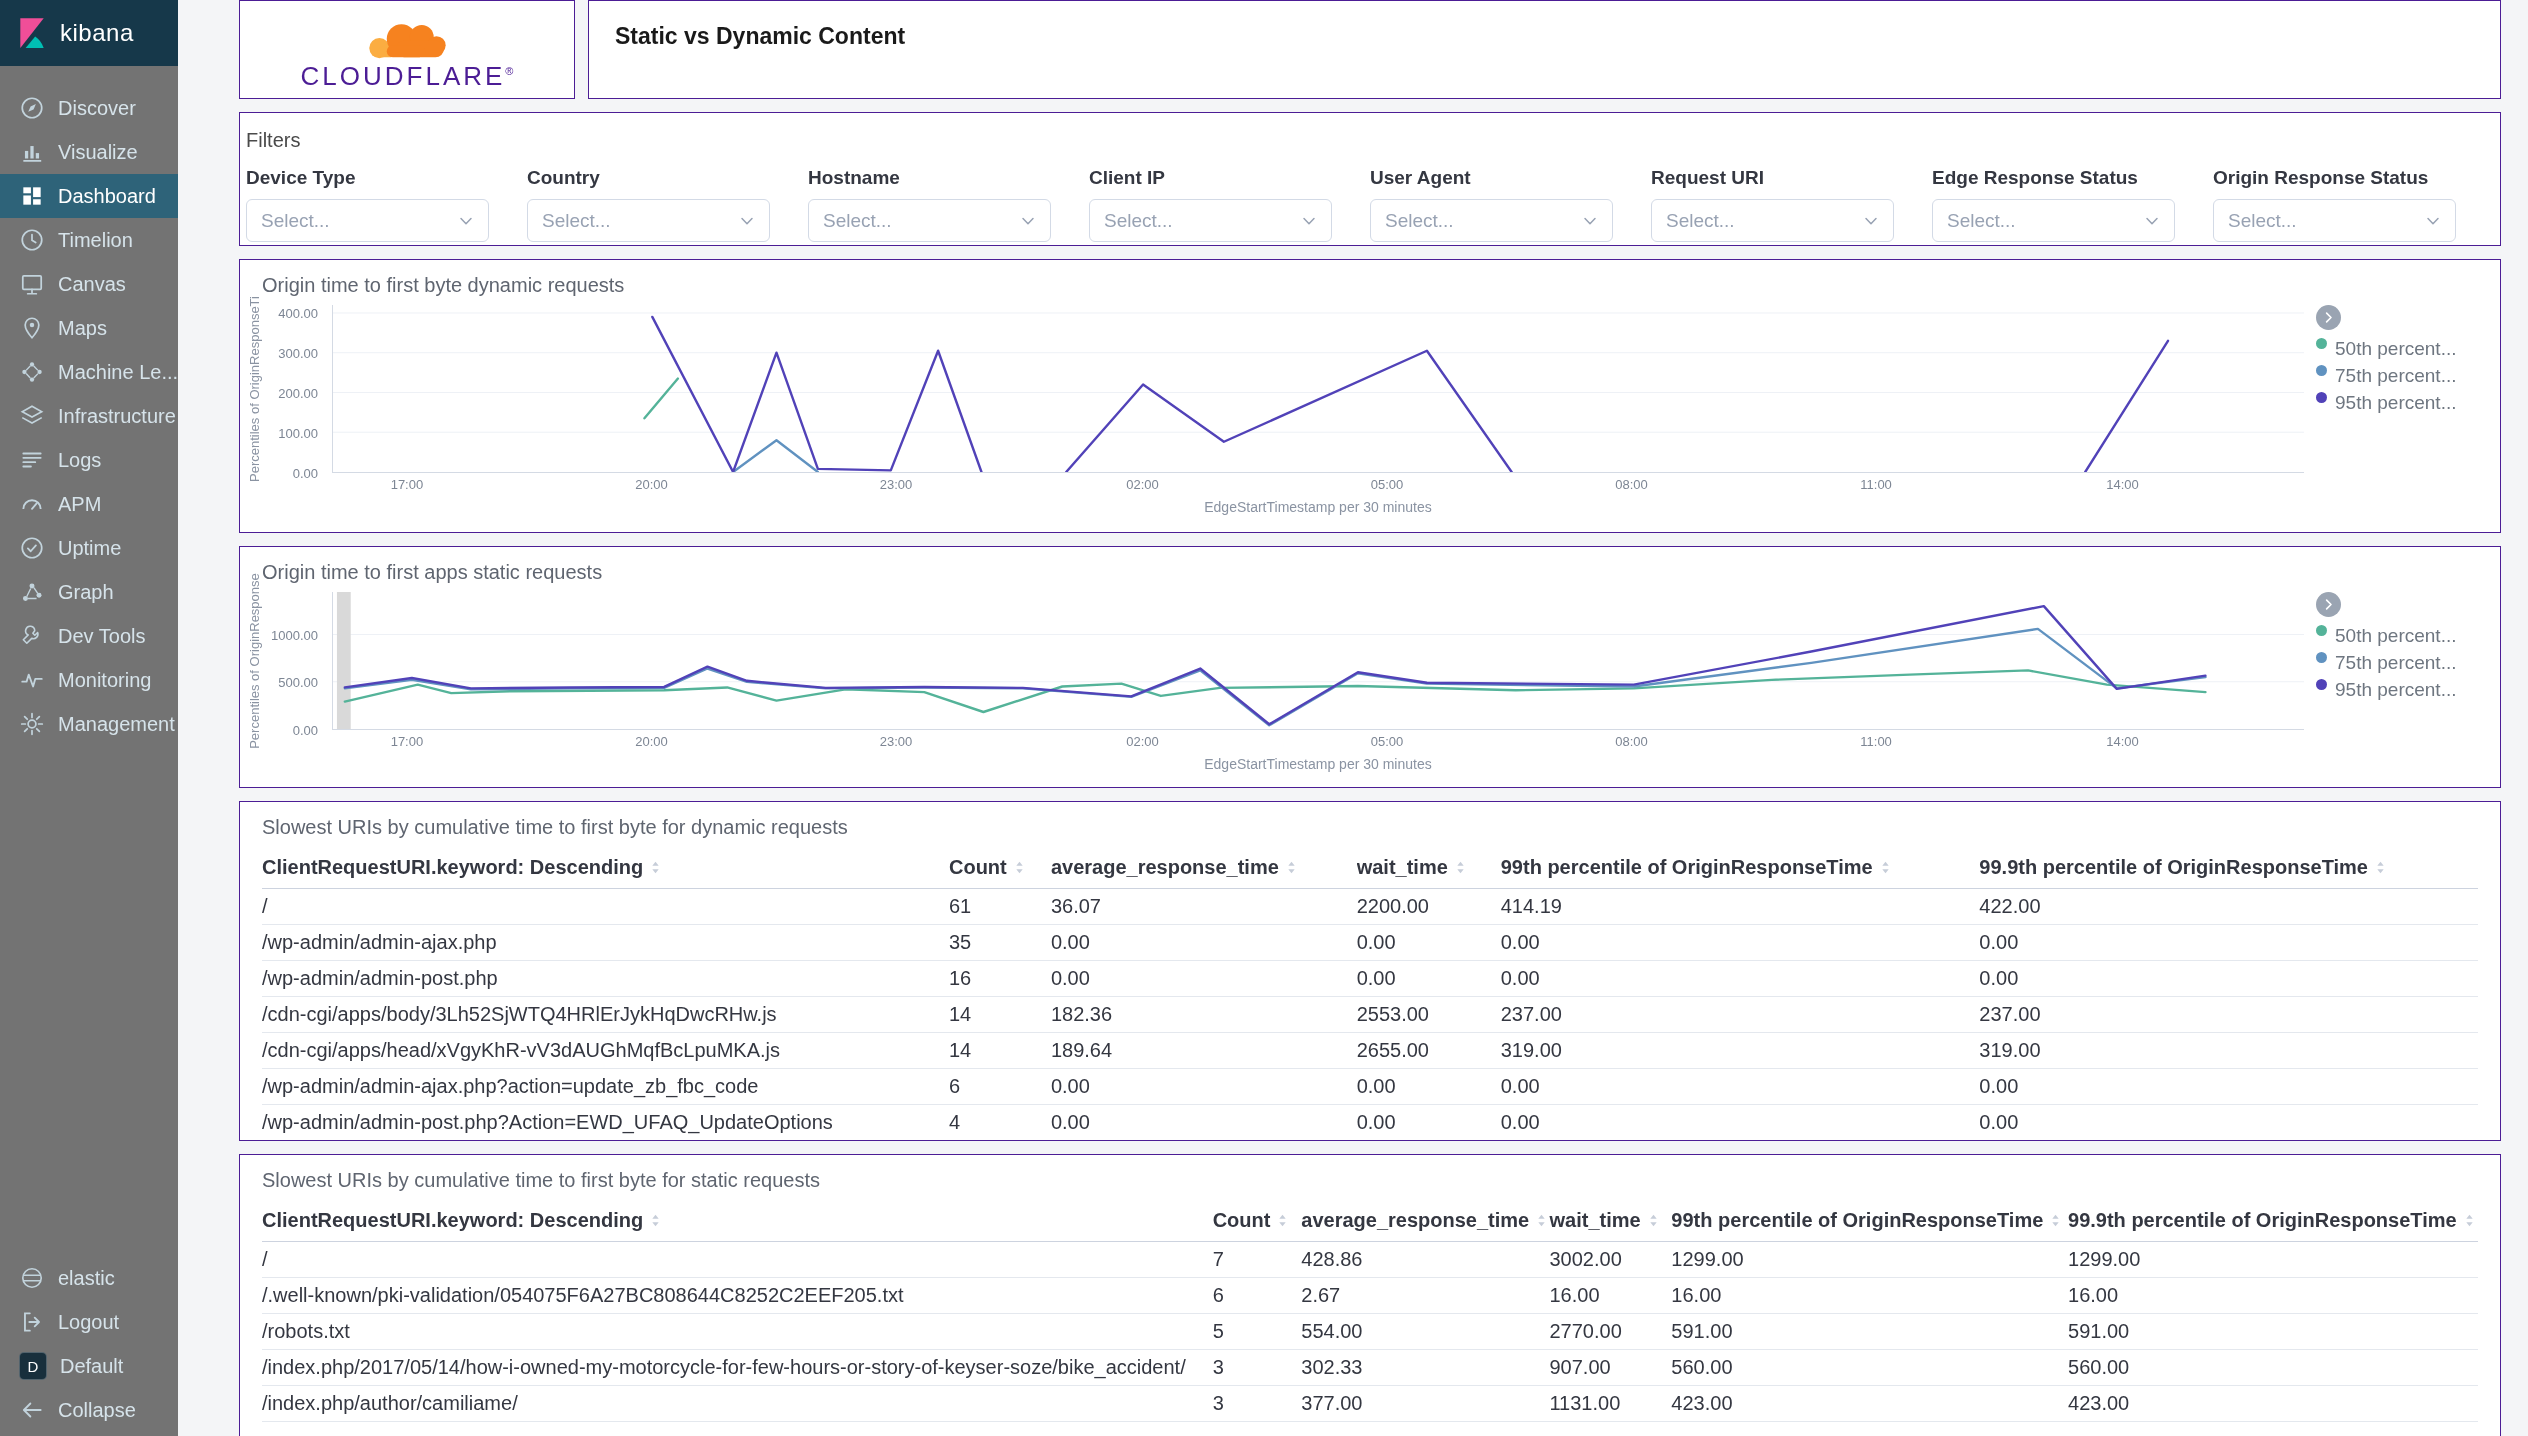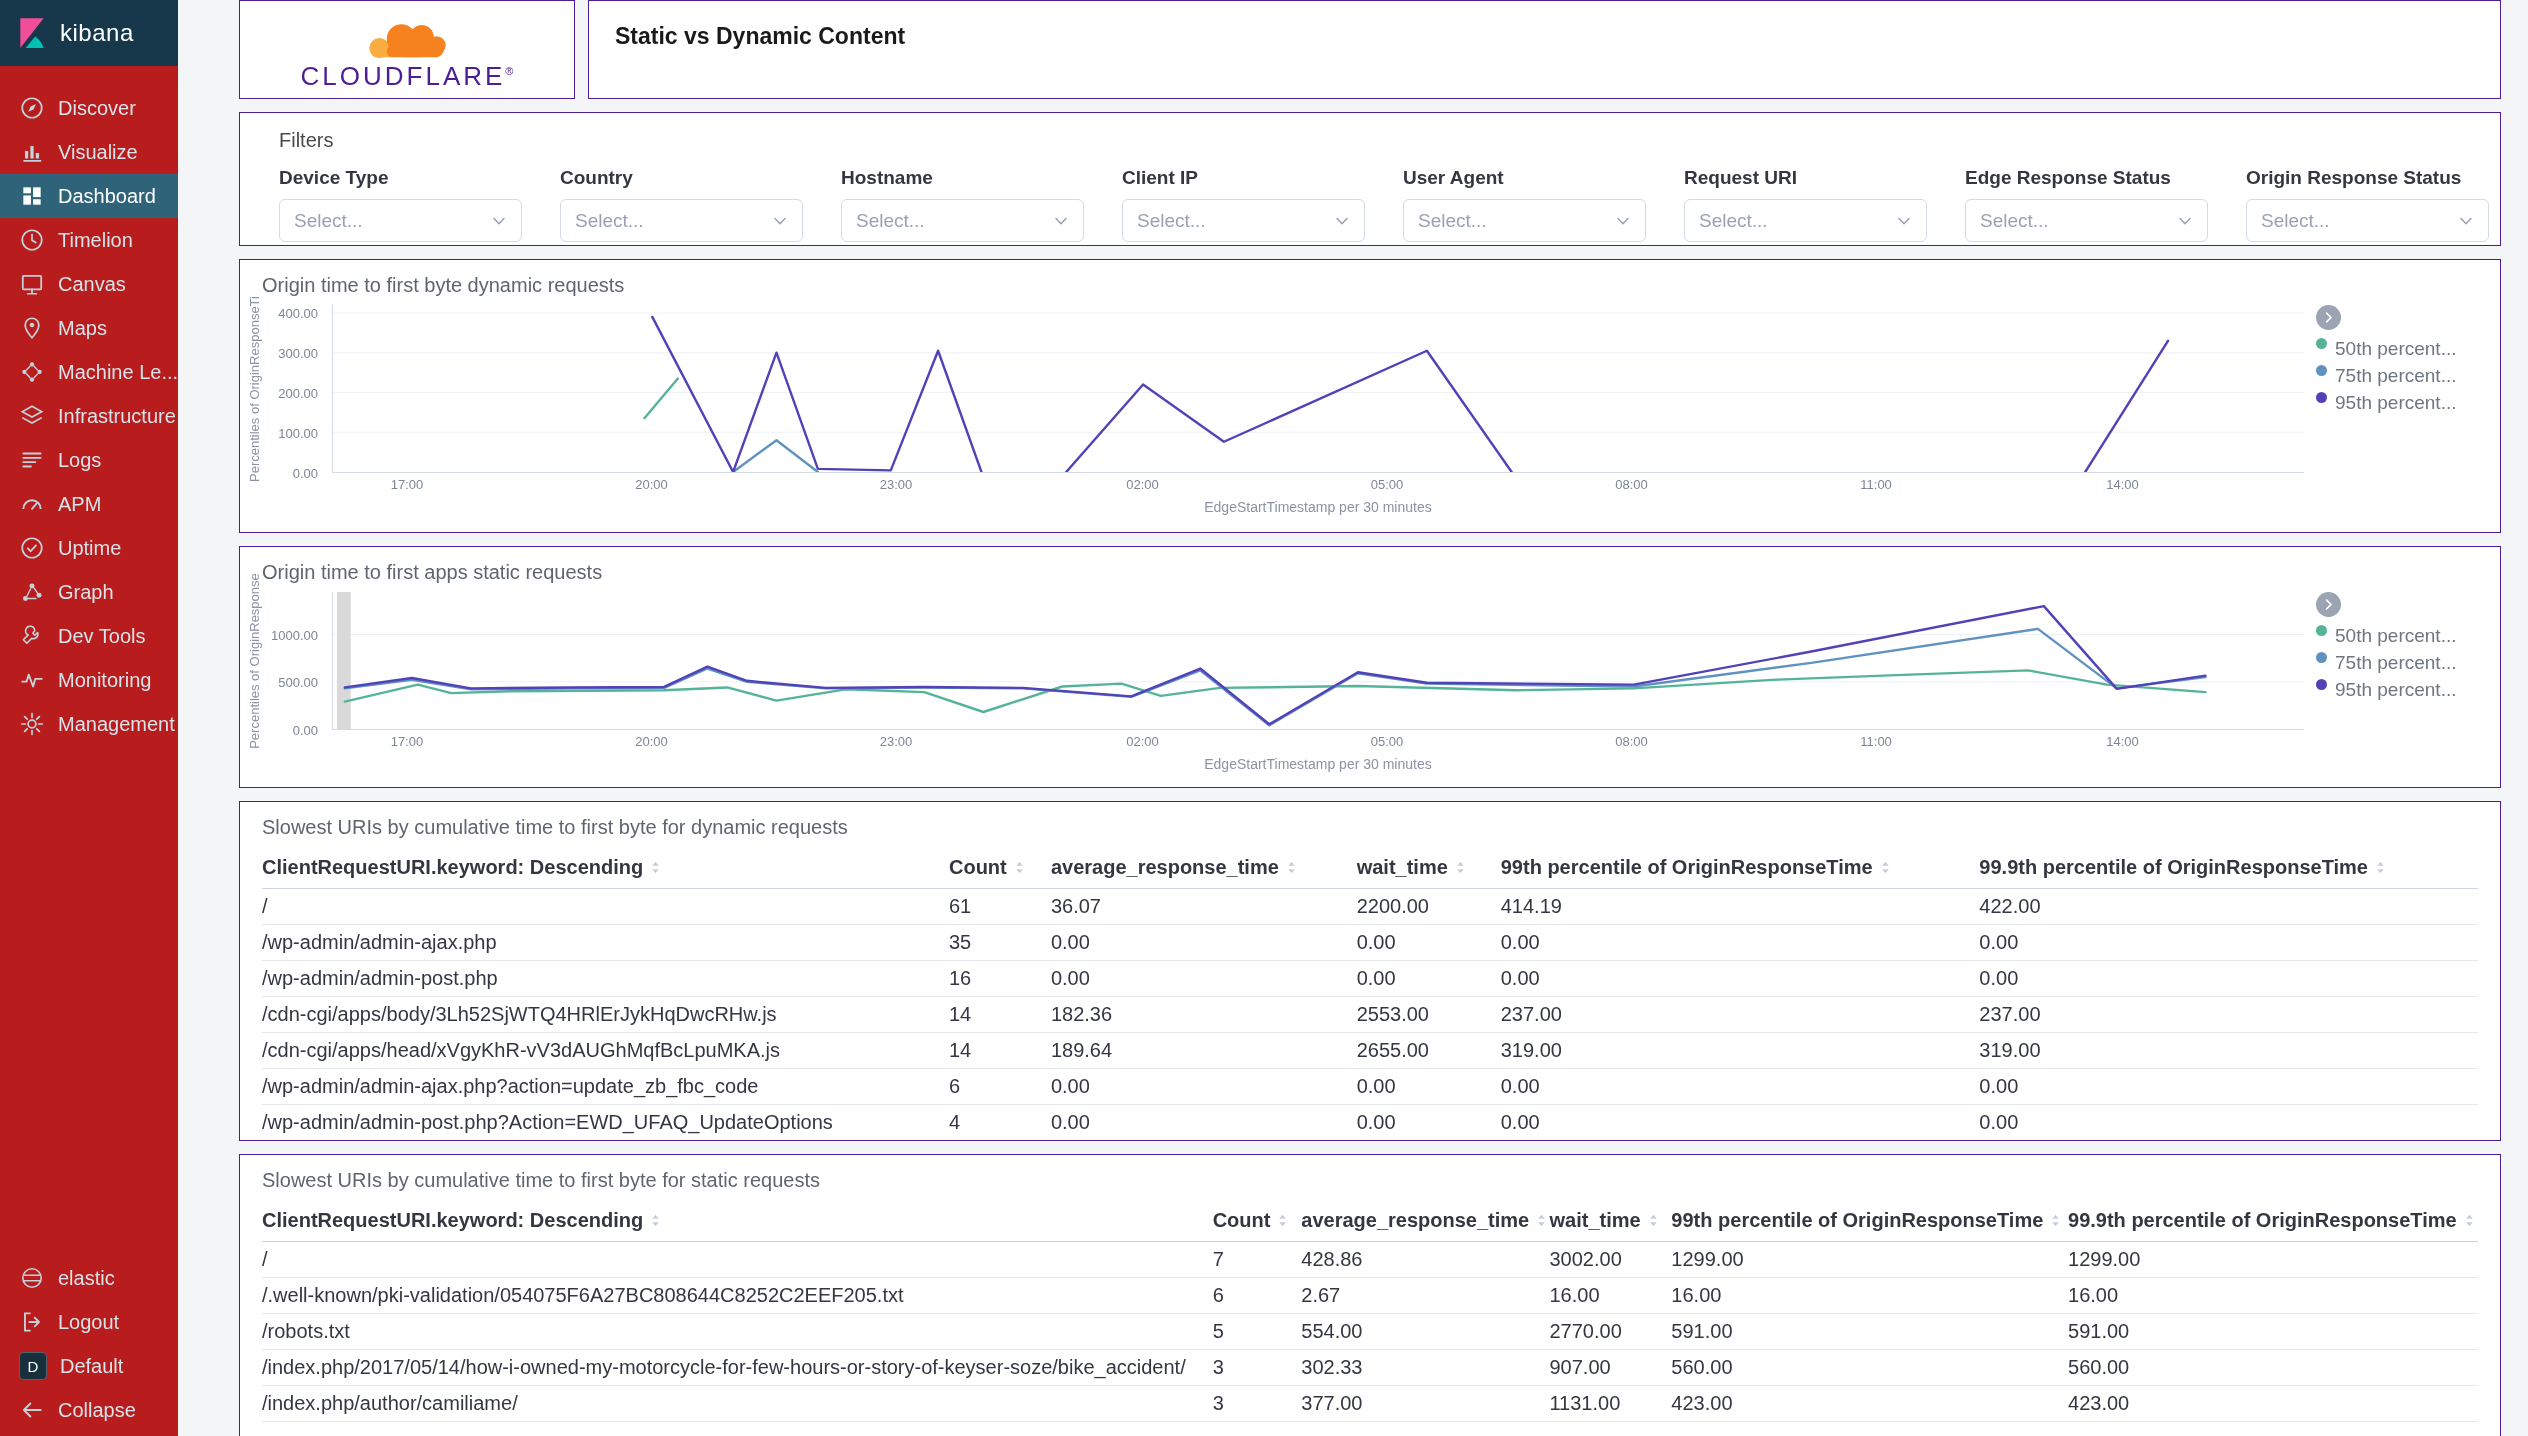--- a/index.html
+++ b/index.html
@@ -6,21 +6,21 @@
   body{
     width:2528px;height:1436px;
     background:#f4f5f7;
     font-family:"Liberation Sans","DejaVu Sans",sans-serif;
     color:#343741;
     display:flex;
   }
   
   .sidebar{
     width:178px;min-width:178px;height:1436px;
-    background:#b91c1c;color:#d6e3ea;
+    background:#737373;color:#d6e3ea;
     display:flex;flex-direction:column;
   }
   .sidebar-header{
     height:66px;background:#16384a;
     display:flex;align-items:center;gap:11px;padding-left:15px;
   }
   .kibana-logo{width:34px;height:34px;flex:0 0 auto;}
   .kibana-logo svg{width:100%;height:100%;}
   .kibana-wordmark{font-size:24px;color:#ffffff;letter-spacing:0.5px;}
   .nav{flex:1;padding-top:20px;}
@@ -51,21 +51,21 @@
   
   .header-row{display:flex;gap:13px;height:99px;flex:0 0 auto;}
   .brand-card{width:336px;display:flex;flex-direction:column;align-items:center;justify-content:center;padding-top:4px;}
   .cloud-logo{width:120px;height:46px;}
   .cloud-logo svg{width:100%;height:100%;}
   .brand-word{font-size:26px;font-weight:normal;color:#4c1d95;letter-spacing:3px;line-height:1;margin-top:2px;}
   .brand-word sup{font-size:11px;letter-spacing:0;}
   .title-card{flex:1;padding:22px 26px;}
   .dash-title{font-size:23px;font-weight:bold;color:#1a1a1a;}
   
-  .filters-panel{height:134px;padding:16px 39px;flex:0 0 auto;}
+  .filters-panel{height:134px;padding:16px 6px;flex:0 0 auto;}
   .filters-title{font-size:20px;color:#4a4a4a;margin-bottom:15px;}
   .filters-row{display:flex;}
   .filter-group{width:243px;margin-right:38px;flex:0 0 auto;}
   .filter-group:last-child{margin-right:0;}
   .filter-label{font-size:19px;font-weight:bold;color:#343741;margin-bottom:10px;}
   .select-box{
     height:43px;border:1px solid #d3dae6;border-radius:6px;background:#fff;
     display:flex;align-items:center;justify-content:space-between;
     padding:0 12px 0 14px;font-size:19px;color:#98a2b3;cursor:pointer;
     box-sizing:border-box;

